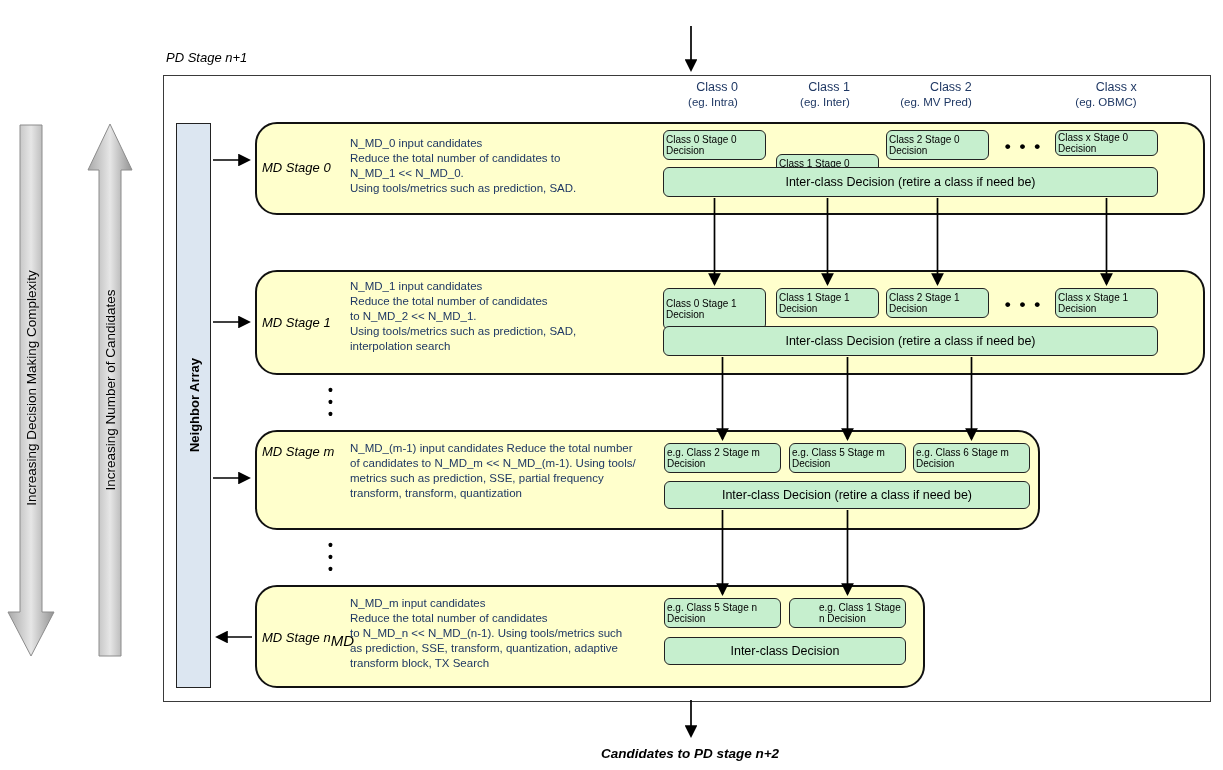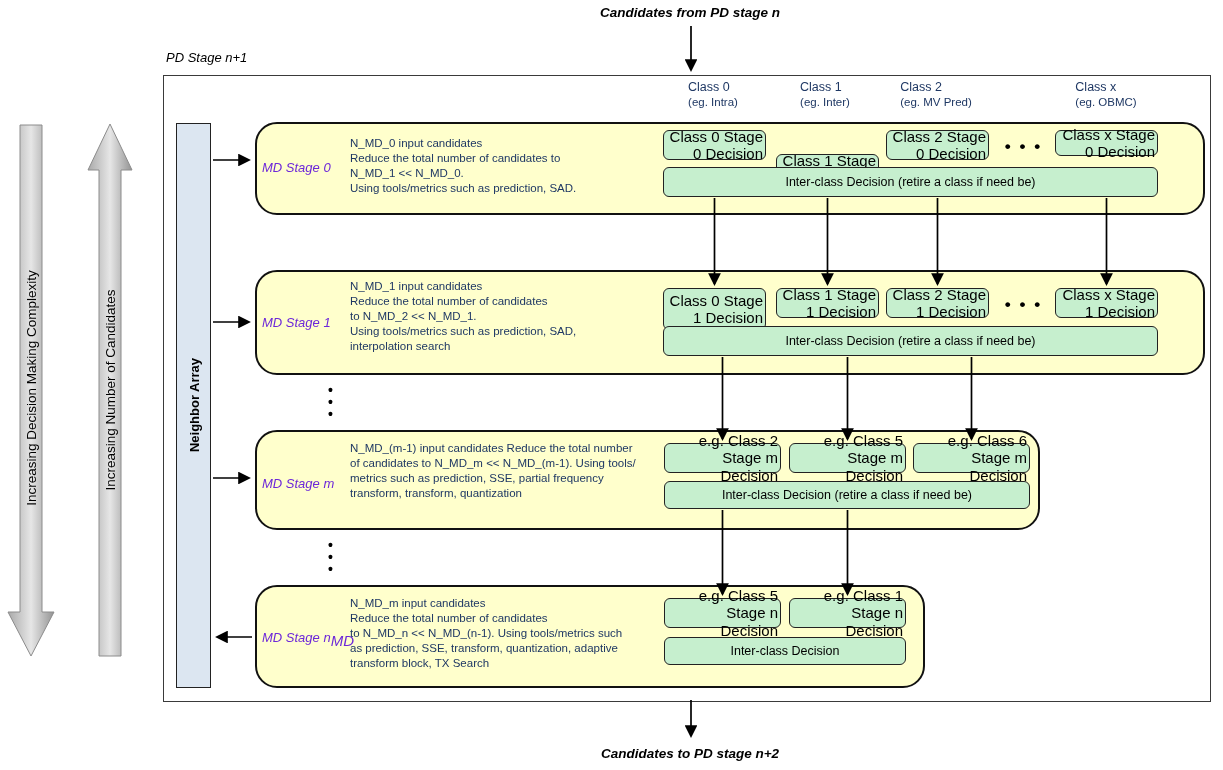--- a/index.html
+++ b/index.html
@@ -19,37 +19,37 @@
   .rot {
     position:absolute; white-space:nowrap;
     transform:translate(-50%,-50%) rotate(-90deg);
     font-size:13.5px; color:#000;
   }
   .neighbor {
     position:absolute; left:176px; top:123px; width:35px; height:565px;
     background:#DCE6F1; border:1.5px solid #222; box-sizing:border-box;
   }
   .neighbor-label { font-weight:700; font-size:13px; }
-  .class-header { position:absolute; top:80px; text-align:left; color:#1F3864; transform:translateX(-50%); }
+  .class-header { position:absolute; top:80px; text-align:right; color:#1F3864; transform:translateX(-50%); }
   .class-header .nm { font-size:12.5px; }
   .class-header .ex { font-size:11.5px; margin-top:2px; }
   .stage {
     position:absolute; background:#FFFFCC; border:2px solid #111;
     border-radius:22px; box-sizing:border-box;
   }
-  .stage-label { position:absolute; font-style:italic; font-size:13px; color:#6d28d9; white-space:nowrap; }
+  .stage-label { position:absolute; font-style:italic; font-size:13px; color:#000000; white-space:nowrap; }
   .stage-label .sub { font-size:15px; font-style:italic; vertical-align:sub; }
   .desc {
     position:absolute; color:#1F3864; font-size:11.5px; line-height:1.3;
     white-space:pre-line; width:330px;
   }
   .decision {
     position:absolute; background:#C6EFCE; border:1.5px solid #222; border-radius:6px;
-    display:flex; align-items:center; justify-content:center; text-align:right;
-    font-size:15px; line-height:1.15; color:#000; box-sizing:border-box; padding:1px 2px;
+    display:flex; align-items:center; justify-content:center; text-align:left;
+    font-size:10px; line-height:1.15; color:#000; box-sizing:border-box; padding:1px 2px;
   }
   .interclass {
     position:absolute; background:#C6EFCE; border:1.5px solid #222; border-radius:6px;
     display:flex; align-items:center; justify-content:center; text-align:center;
     font-size:12.5px; color:#000; box-sizing:border-box;
   }
   .dots-h { position:absolute; font-size:17px; font-weight:700; letter-spacing:2px; color:#000; }
   .dots-v { position:absolute; font-size:14px; font-weight:700; line-height:0.85; white-space:pre-line; color:#000; }
   svg.overlay { position:absolute; left:0; top:0; pointer-events:none; }
 </style>
@@ -66,21 +66,20 @@
         <stop offset="1" stop-color="#939393"></stop>
       </linearGradient>
     </defs>
     <polygon points="20,125 42,125 42,612 54,612 31,656 8,612 20,612" fill="url(#grayGrad)" stroke="#8c8c8c" stroke-width="1"></polygon>
     <polygon points="110,124 132,170 121,170 121,656 99,656 99,170 88,170" fill="url(#grayGrad)" stroke="#8c8c8c" stroke-width="1"></polygon>
   </svg>
 
   <div class="rot" style="left:31px; top:388px;">Increasing Decision Making Complexity</div>
   <div class="rot" style="left:110px; top:390px;">Increasing Number of Candidates</div>
 
-  <div class="title-label" style="left:540px; top:5px; width:300px;">Candidates from PD stage n</div>
   <div class="title-label" style="left:540px; top:746px; width:300px;">Candidates to PD stage n+2</div>
 
   <div class="pd-label">PD Stage n+1</div>
   <div class="outer-box"></div>
 
   <div class="neighbor"></div>
   <div class="rot neighbor-label" style="left:194px; top:405px;">Neighbor Array</div>
 
   <div class="class-header" style="left:713px;">
     <div class="nm">Class 0</div>
@@ -124,21 +123,21 @@
   <div class="decision" style="left:886px; top:288px; width:103px; height:30px;">Class 2 Stage 1 Decision</div>
   <div class="decision" style="left:1055px; top:288px; width:103px; height:30px;">Class x Stage 1 Decision</div>
   <div class="dots-h" style="left:996px; top:295px; width:55px; text-align:center;">• • •</div>
   <div class="interclass" style="left:663px; top:326px; width:495px; height:30px;">Inter-class Decision (retire a class if need be)</div>
 
   <div class="dots-v" style="left:328px; top:385px;">•
 •
 •</div>
 
   <div class="stage" style="left:255px; top:430px; width:785px; height:100px;"></div>
-  <div class="stage-label" style="left:262px; top:476px;">MD Stage m</div>
+  <div class="stage-label" style="left:262px; top:444px;">MD Stage m</div>
   <div class="desc" style="left:350px; top:441px;">N_MD_(m-1) input candidates Reduce the total number
 of candidates to N_MD_m &lt;&lt; N_MD_(m-1). Using tools/
 metrics such as prediction, SSE, partial frequency
 transform, transform, quantization</div>
   <div class="decision" style="left:664px; top:443px; width:117px; height:30px;">e.g. Class 2 Stage m Decision</div>
   <div class="decision" style="left:789px; top:443px; width:117px; height:30px;">e.g. Class 5 Stage m Decision</div>
   <div class="decision" style="left:913px; top:443px; width:117px; height:30px;">e.g. Class 6 Stage m Decision</div>
   <div class="interclass" style="left:664px; top:481px; width:366px; height:28px;">Inter-class Decision (retire a class if need be)</div>
 
   <div class="dots-v" style="left:328px; top:540px;">•

